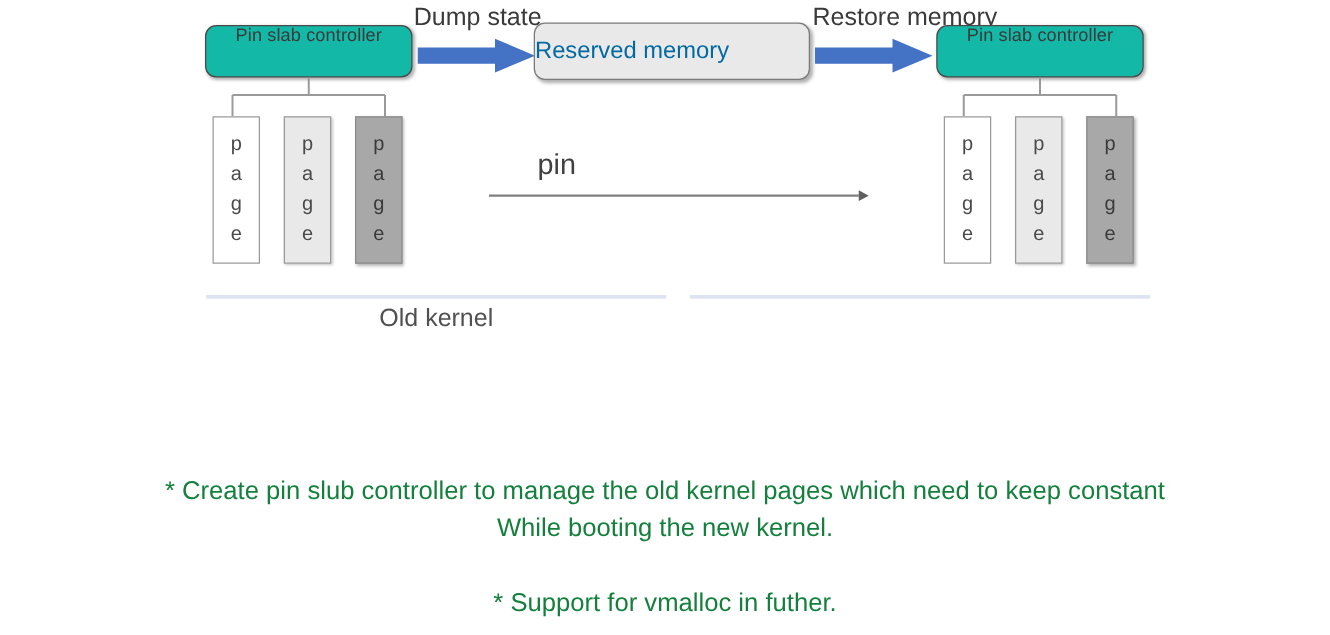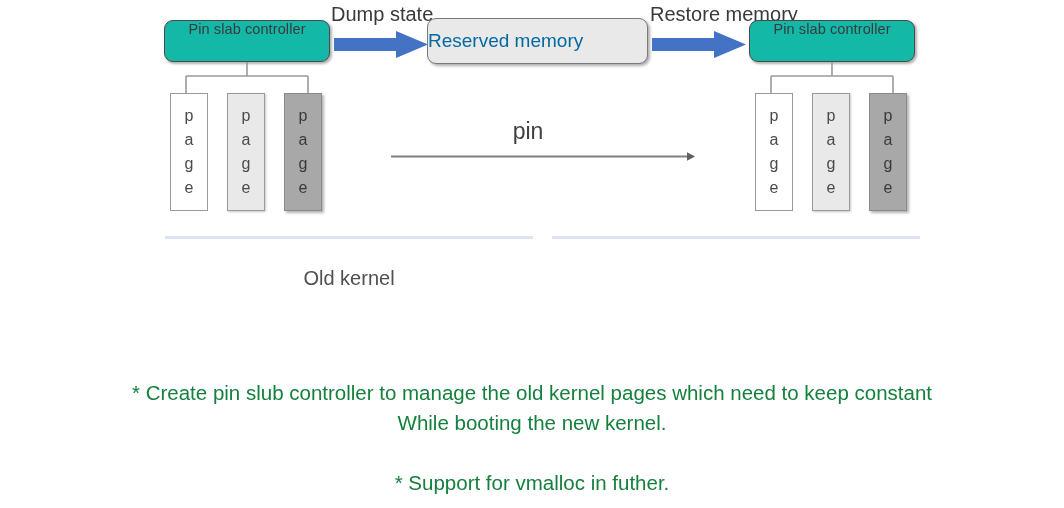--- a/index.html
+++ b/index.html
@@ -80,21 +80,21 @@
 
   
   .blue-arrow { position: absolute; }
 
   
   .pin-arrow { position: absolute; }
   .pin-label {
     position: absolute;
     font-size: 23px;
     color: #404040;
-    text-align: center;
+    text-align: left;
   }
 
   
   .state-label {
     position: absolute;
     font-size: 20px;
     color: #3a3a3a;
     white-space: nowrap;
   }
 
@@ -203,21 +203,21 @@
 
   <div class="pin-label" style="left:430px; top:118px; width:196px;">pin</div>
   <svg class="pin-arrow" style="left:391px; top:150px;" width="305" height="14">
     <path d="M 0 6.5 L 296 6.5" stroke="#808080" stroke-width="1.8" fill="none"></path>
     <path d="M 296 2.2 L 304 6.5 L 296 10.8 Z" fill="#606060"></path>
   </svg>
 
   <div class="rule" style="left:165px; top:236px; width:368px;"></div>
   <div class="rule" style="left:552px; top:236px; width:368px;"></div>
 
-  <div class="kernel-caption" style="left:165px; top:267px; width:368px;">Old kernel</div>
+  <div class="kernel-caption" style="left:165px; top:244px; width:368px;">Old kernel</div>
 
   <div class="bullets">
     <div class="bullet-line">* Create pin slub controller to manage the old kernel pages which need to keep constant</div>
     <div class="bullet-line">While booting the new kernel.</div>
     <div class="bullet-gap"></div>
     <div class="bullet-line">* Support for vmalloc in futher.</div>
   </div>
 
 </div>
 

